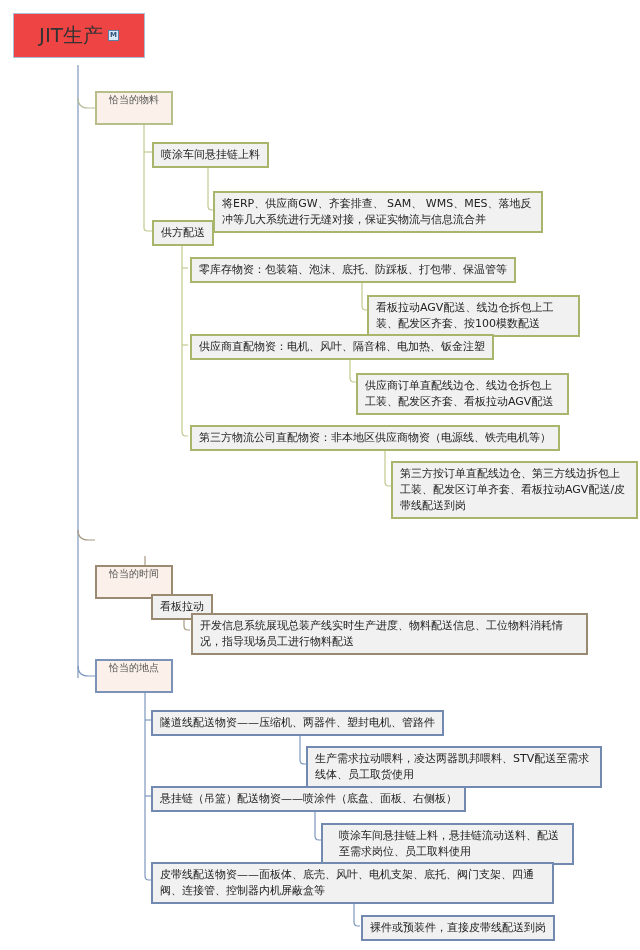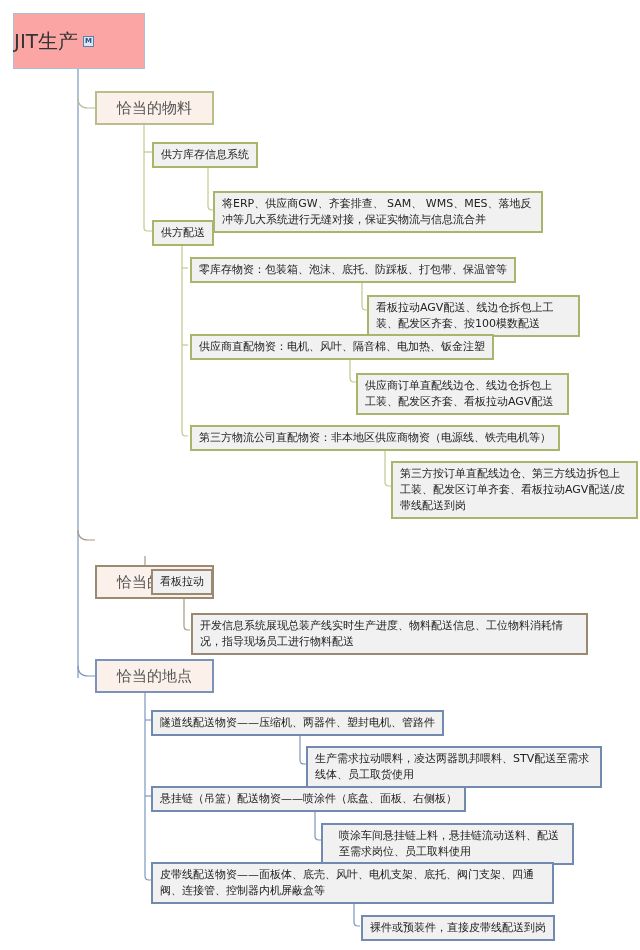--- a/index.html
+++ b/index.html
@@ -1,24 +1,24 @@
 <!DOCTYPE html>
 <html><head>
 <meta charset="utf-8">
 <style>
   html, body { margin: 0; padding: 0; background: #ffffff; }
   body { width: 640px; height: 950px; position: relative; overflow: hidden;
          font-family: "DejaVu Sans", "Liberation Sans", sans-serif; color: #222; }
   .node { position: absolute; box-sizing: border-box; }
-  .root { left: 13px; top: 13px; width: 132px; height: 56px; background: #fca5a5;
-          border: 1px solid #a9bfd9; display: flex; align-items: center; 
+  .root { left: 13px; top: 13px; width: 132px; height: 45px; background: #ef4444;
+          border: 1px solid #a9bfd9; display: flex; align-items: center; justify-content: center;
           font-size: 20px; color: #333; }
   .root .m-icon { display: inline-block; width: 9px; height: 9px; margin-left: 5px; border: 1px solid #5a7fa8;
           background: #d9e6f5; font-size: 7px; line-height: 9px; text-align: center; color: #2c4f78; font-weight: bold; }
-  .l1 { height: 34px; padding: 0 20px; display: flex; align-items: center; font-size: 15px; color: #555;
+  .l1 { height: 34px; padding: 0 12px; display: flex; align-items: flex-start; font-size: 10px; color: #555;
         background: #fbf1ea; }
   .l1.green { border: 2px solid #b9bf8a; }
   .l1.brown { border: 2px solid #9b8a72; }
   .l1.blue  { border: 2px solid #7b93b8; }
   .l2 { padding: 3px 7px; font-size: 11px; line-height: 16px; background: #f1f1f1; }
   .g { border: 2px solid #a8b66c; }
   .br { border: 2px solid #9b8a72; }
   .bl { border: 2px solid #7289b0; }
   svg.lines { position: absolute; left: 0; top: 0; }
 </style>
@@ -55,21 +55,21 @@
 
 <div class="node root">
   <span>JIT生产</span>
   <span class="m-icon">M</span>
 </div>
 
 <div class="node l1 green" style="left:95px;top:91px;">
   <span>恰当的物料</span>
 </div>
 <div class="node l2 g" style="left:152px;top:142px;">
-  <span>供方库存信息系统</span>
+  <span>喷涂车间悬挂链上料</span>
 </div>
 <div class="node l2 g" style="left:213px;top:180px;width:330px;margin-top:11px;">
   <span>将ERP、供应商GW、齐套排查、 SAM、 WMS、MES、落地反冲等几大系统进行无缝对接，保证实物流与信息流合并</span>
 </div>
 <div class="node l2 g" style="left:152px;top:220px;">
   <span>供方配送</span>
 </div>
 <div class="node l2 g" style="left:190px;top:257px;">
   <span>零库存物资：包装箱、泡沫、底托、防踩板、打包带、保温管等</span>
 </div>
@@ -85,21 +85,21 @@
 <div class="node l2 g" style="left:190px;top:425px;">
   <span>第三方物流公司直配物资：非本地区供应商物资（电源线、铁壳电机等）</span>
 </div>
 <div class="node l2 g" style="left:391px;top:461px;width:247px;">
   <span>第三方按订单直配线边仓、第三方线边拆包上工装、配发区订单齐套、看板拉动AGV配送/皮带线配送到岗</span>
 </div>
 
 <div class="node l1 brown" style="left:95px;top:523px;margin-top:42px;">
   <span>恰当的时间</span>
 </div>
-<div class="node l2 br" style="left:151px;top:569px;">
+<div class="node l2 br" style="left:151px;top:594px;">
   <span>看板拉动</span>
 </div>
 <div class="node l2 br" style="left:191px;top:613px;width:397px;">
   <span>开发信息系统展现总装产线实时生产进度、物料配送信息、工位物料消耗情况，指导现场员工进行物料配送</span>
 </div>
 
 <div class="node l1 blue" style="left:95px;top:659px;">
   <span>恰当的地点</span>
 </div>
 <div class="node l2 bl" style="left:151px;top:710px;">

